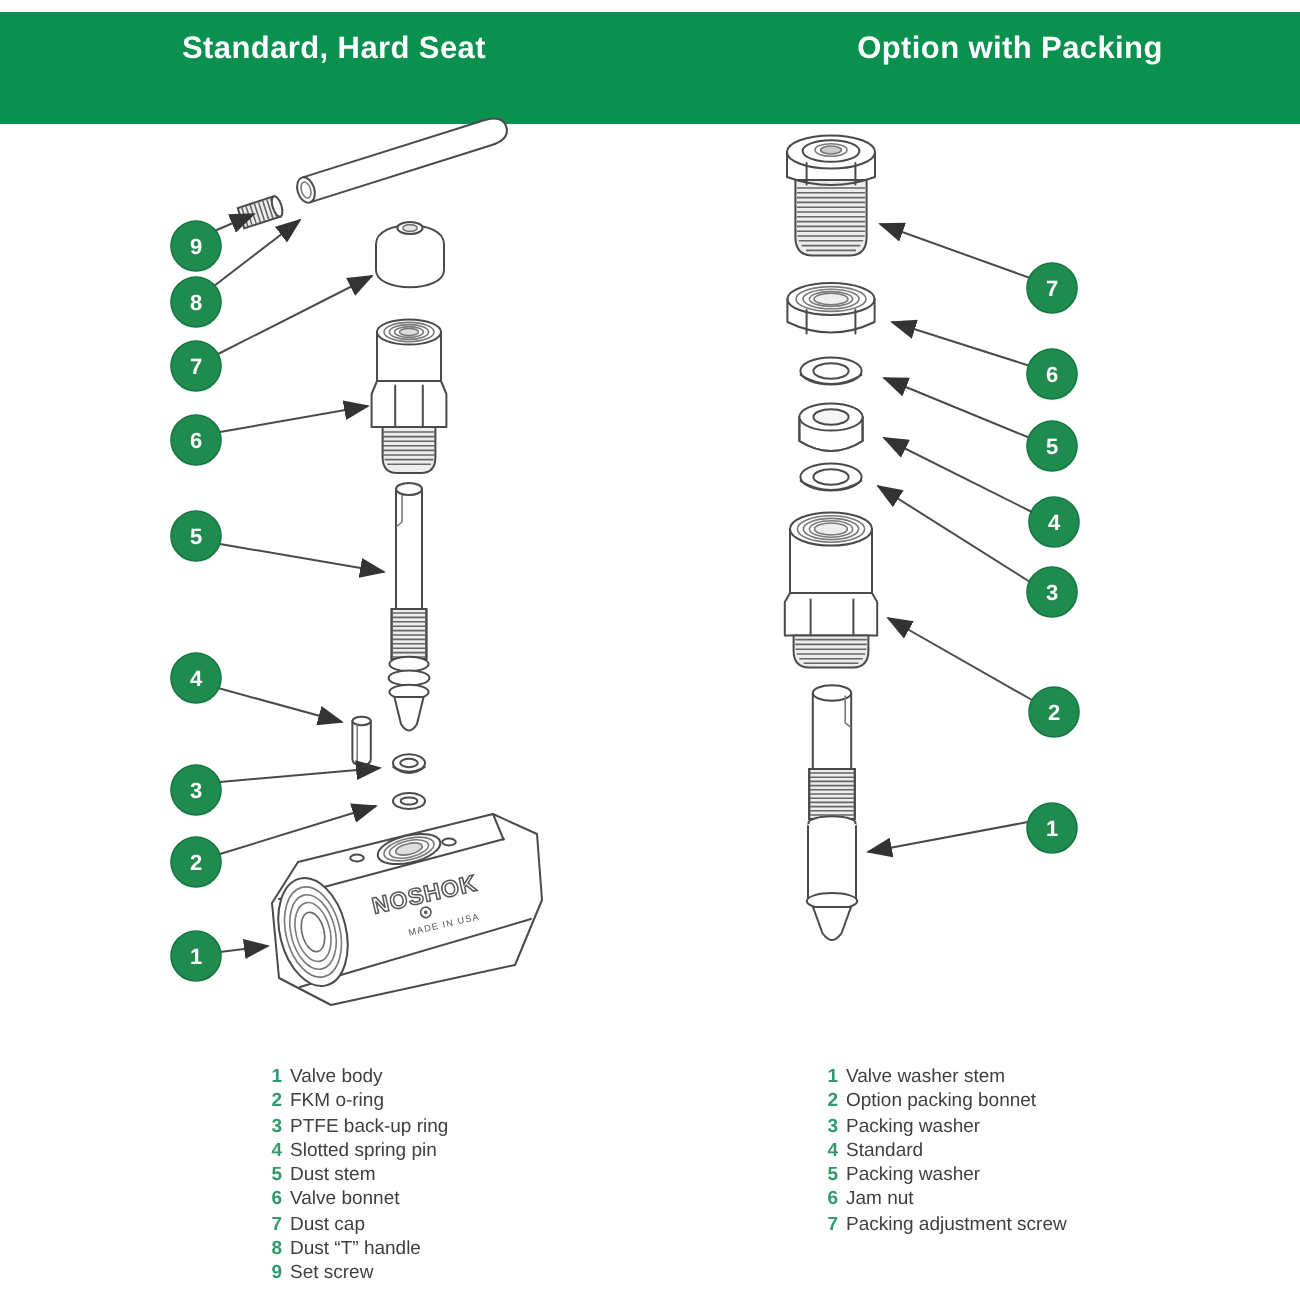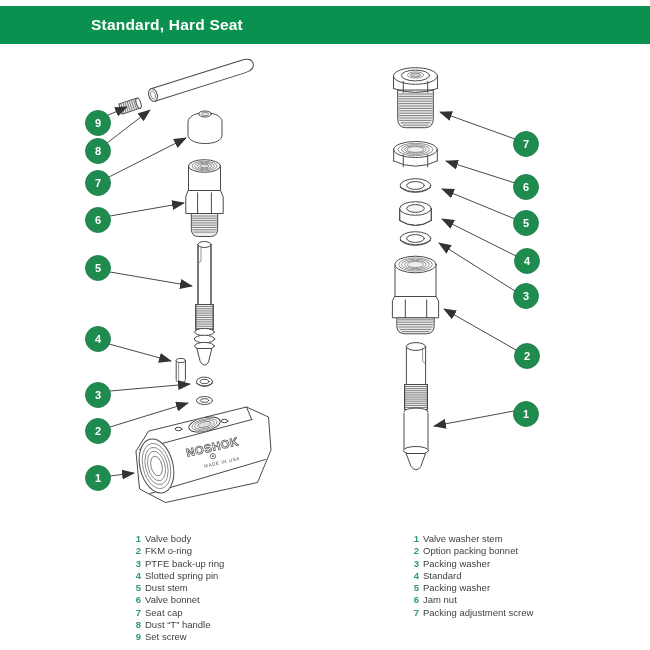--- a/index.html
+++ b/index.html
@@ -7,21 +7,21 @@
     --callout-green:#1F8B4E;
     --legend-green:#2E9B68;
     --line-art:#4A4A4A;
   }
   html,body{margin:0;padding:0;}
   body{
     width:650px;height:650px;position:relative;background:#ffffff;
     font-family:"Liberation Sans",sans-serif;overflow:hidden;
   }
   .header-bar{
-    position:absolute;left:0;top:6px;width:650px;height:38px;
+    position:absolute;left:0;top:6px;width:650px;height:56px;
     background:var(--header-green);
   }
   .header-title{
     position:absolute;top:0;height:38px;line-height:38px;color:#ffffff;
     font-weight:bold;font-size:15.5px;text-align:center;letter-spacing:.2px;
   }
   .title-left{left:0;width:334px;}
   .title-right{left:360px;width:290px;}
   svg{position:absolute;left:0;top:0;}
   .legend{
@@ -42,20 +42,21 @@
   .shade{fill:#ededed;stroke:var(--line-art);stroke-width:1;}
   .leader{stroke:var(--line-art);stroke-width:1;fill:none;}
   .callout-circle{fill:var(--callout-green);stroke:#147842;stroke-width:.8;}
   .callout-num{fill:#fff;font-weight:bold;font-size:11px;text-anchor:middle;font-family:"Liberation Sans",sans-serif;}
 </style>
 </head>
 <body>
 
 <div class="header-bar">
   <div class="header-title title-left">Standard, Hard Seat</div>
+  <div class="header-title title-right">Option with Packing</div>
 </div>
 
 <svg width="650" height="650" viewBox="0 0 650 650">
   <defs>
     <marker id="arr" markerUnits="userSpaceOnUse" markerWidth="13" markerHeight="10" refX="12" refY="5" orient="auto">
       <path d="M0,0 L13,5 L0,10 Z" fill="#333"></path>
     </marker>
   </defs>
 
   <g transform="rotate(-17.5 153 95)">
@@ -308,21 +309,21 @@
   </g>
 </svg>
 
 <div class="legend legend-left">
   <div><span class="n">1</span><span>Valve body</span></div>
   <div><span class="n">2</span><span>FKM o-ring</span></div>
   <div><span class="n">3</span><span>PTFE back-up ring</span></div>
   <div><span class="n">4</span><span>Slotted spring pin</span></div>
   <div><span class="n">5</span><span>Dust stem</span></div>
   <div><span class="n">6</span><span>Valve bonnet</span></div>
-  <div><span class="n">7</span><span>Seat cap</span></div>
+  <div><span class="n">7</span><span>Dust cap</span></div>
   <div><span class="n">8</span><span>Dust “T” handle</span></div>
   <div><span class="n">9</span><span>Set screw</span></div>
 </div>
 
 <div class="legend legend-right">
   <div><span class="n">1</span><span>Valve washer stem</span></div>
   <div><span class="n">2</span><span>Option packing bonnet</span></div>
   <div><span class="n">3</span><span>Packing washer</span></div>
   <div><span class="n">4</span><span>Standard</span></div>
   <div><span class="n">5</span><span>Packing washer</span></div>

